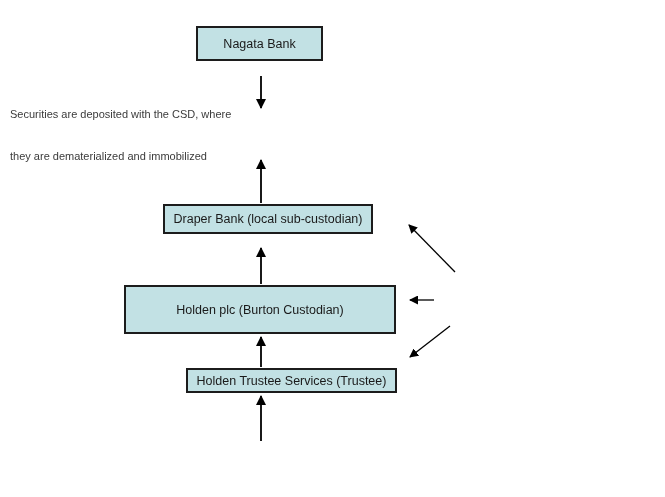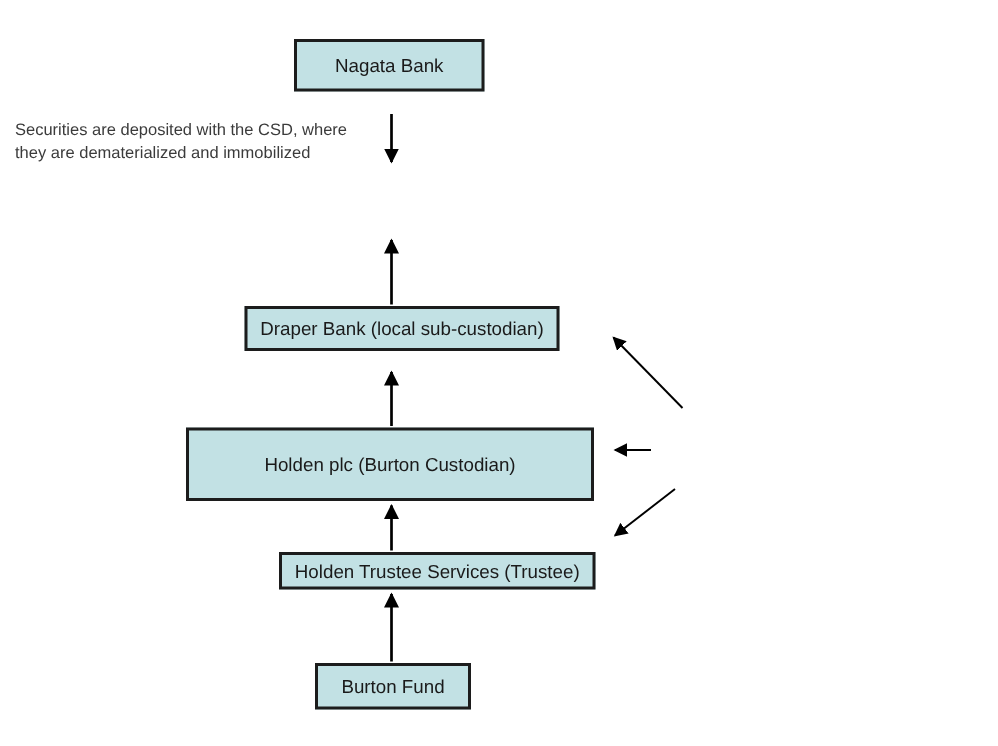--- a/index.html
+++ b/index.html
@@ -27,21 +27,21 @@
   #node-nagata  { left:196px; top:26px;  width:127px; height:35px; }
   #node-laconia { left:197px; top:111px; width:126px; height:46px; }
   #node-draper  { left:163px; top:204px; width:210px; height:30px; }
   #node-holden  { left:124px; top:285px; width:272px; height:49px; }
   #node-trustee { left:162px; top:368px; width:211px; height:25px;margin-left:24px; }
   #node-burton  { left:210px; top:442px; width:104px; height:31px; }
   .note {
     position: absolute;
     color: #3b3b3b;
   }
-  .note span { display: block; }
+  .note span { display: block; margin-top: 27px; }
   #note-left {
     left: 10px;
     top: 80px;
     font-size: 11px;
     line-height: 15px;
   }
   #note-right {
     left: 446px;
     top: 278px;
     font-size: 14px;
@@ -82,21 +82,20 @@
 
   <div class="node" id="node-nagata">Nagata Bank</div>
 
 
   <div class="node" id="node-draper">Draper Bank (local sub-custodian)</div>
 
   <div class="node" id="node-holden">Holden plc (Burton Custodian)</div>
 
   <div class="node" id="node-trustee">Holden Trustee Services (Trustee)</div>
 
-  <div class="node" id="node-burton">Burton Fund</div>
 
   <div class="note" id="note-left">
     <span>Securities are deposited with the CSD, where</span>
     <span>they are dematerialized and immobilized</span>
   </div>
 
 
 </div>
 
 </body></html>

